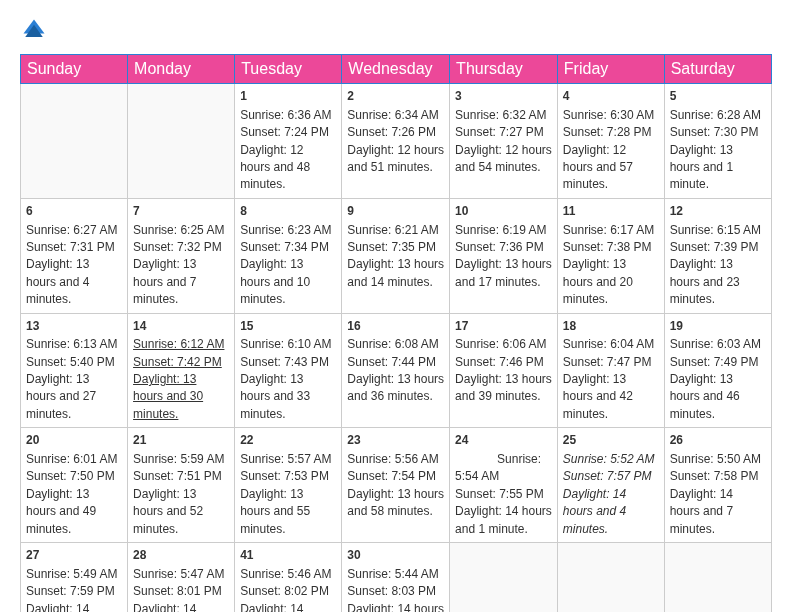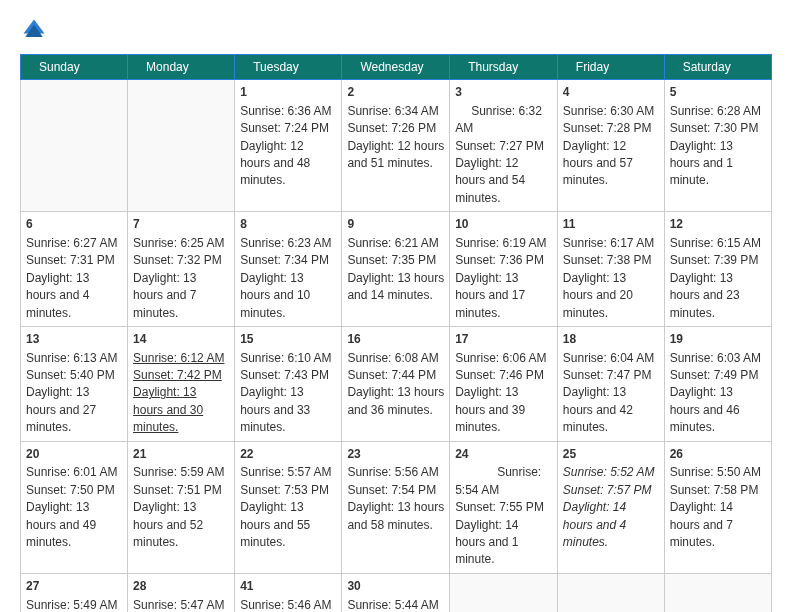--- a/index.html
+++ b/index.html
@@ -60,25 +60,25 @@
       font-size: 14px;
       color: #555;
     }
     .calendar {
       width: 100%;
       border-collapse: collapse;
       flex: 1;
       font-size: 10px;
     }
     .calendar th {
-      background-color: #0f766e;
+      background-color: #ec4899;
       color: #fff;
       text-align: left;
-      padding: 5px 18px;
-      font-size: 12px;
+      padding: 5px 6px;
+      font-size: 16px;
       font-weight: normal;
       border: 1px solid #2b7fd4;
     }
     .calendar td {
       border: 1px solid #ccc;
       vertical-align: top;
       padding: 4px 5px;
       width: 108px;
       min-height: 80px;
       color: #333;
@@ -139,21 +139,21 @@
     <tbody id="calendar-body">
     <tr class="week-row">
           <td class="empty"></td>
           <td class="empty"></td>
           <td><span class="day-num">1</span><span class="day-info" style="white-space: pre-line;">Sunrise: 6:36 AM
 Sunset: 7:24 PM
 Daylight: 12 hours and 48 minutes.</span></td>
           <td><span class="day-num">2</span><span class="day-info" style="white-space: pre-line;">Sunrise: 6:34 AM
 Sunset: 7:26 PM
 Daylight: 12 hours and 51 minutes.</span></td>
-          <td><span class="day-num">3</span><span class="day-info" style="white-space: pre-line; margin-left: 16px;">Sunrise: 6:32 AM
+          <td><span class="day-num">3</span><span class="day-info" style="white-space: pre-line;">Sunrise: 6:32 AM
 Sunset: 7:27 PM
 Daylight: 12 hours and 54 minutes.</span></td>
           <td><span class="day-num">4</span><span class="day-info" style="white-space: pre-line;">Sunrise: 6:30 AM
 Sunset: 7:28 PM
 Daylight: 12 hours and 57 minutes.</span></td>
           <td><span class="day-num">5</span><span class="day-info" style="white-space: pre-line; margin-top: 40px;">Sunrise: 6:28 AM
 Sunset: 7:30 PM
 Daylight: 13 hours and 1 minute.</span></td>
         </tr>
         <tr class="week-row">

